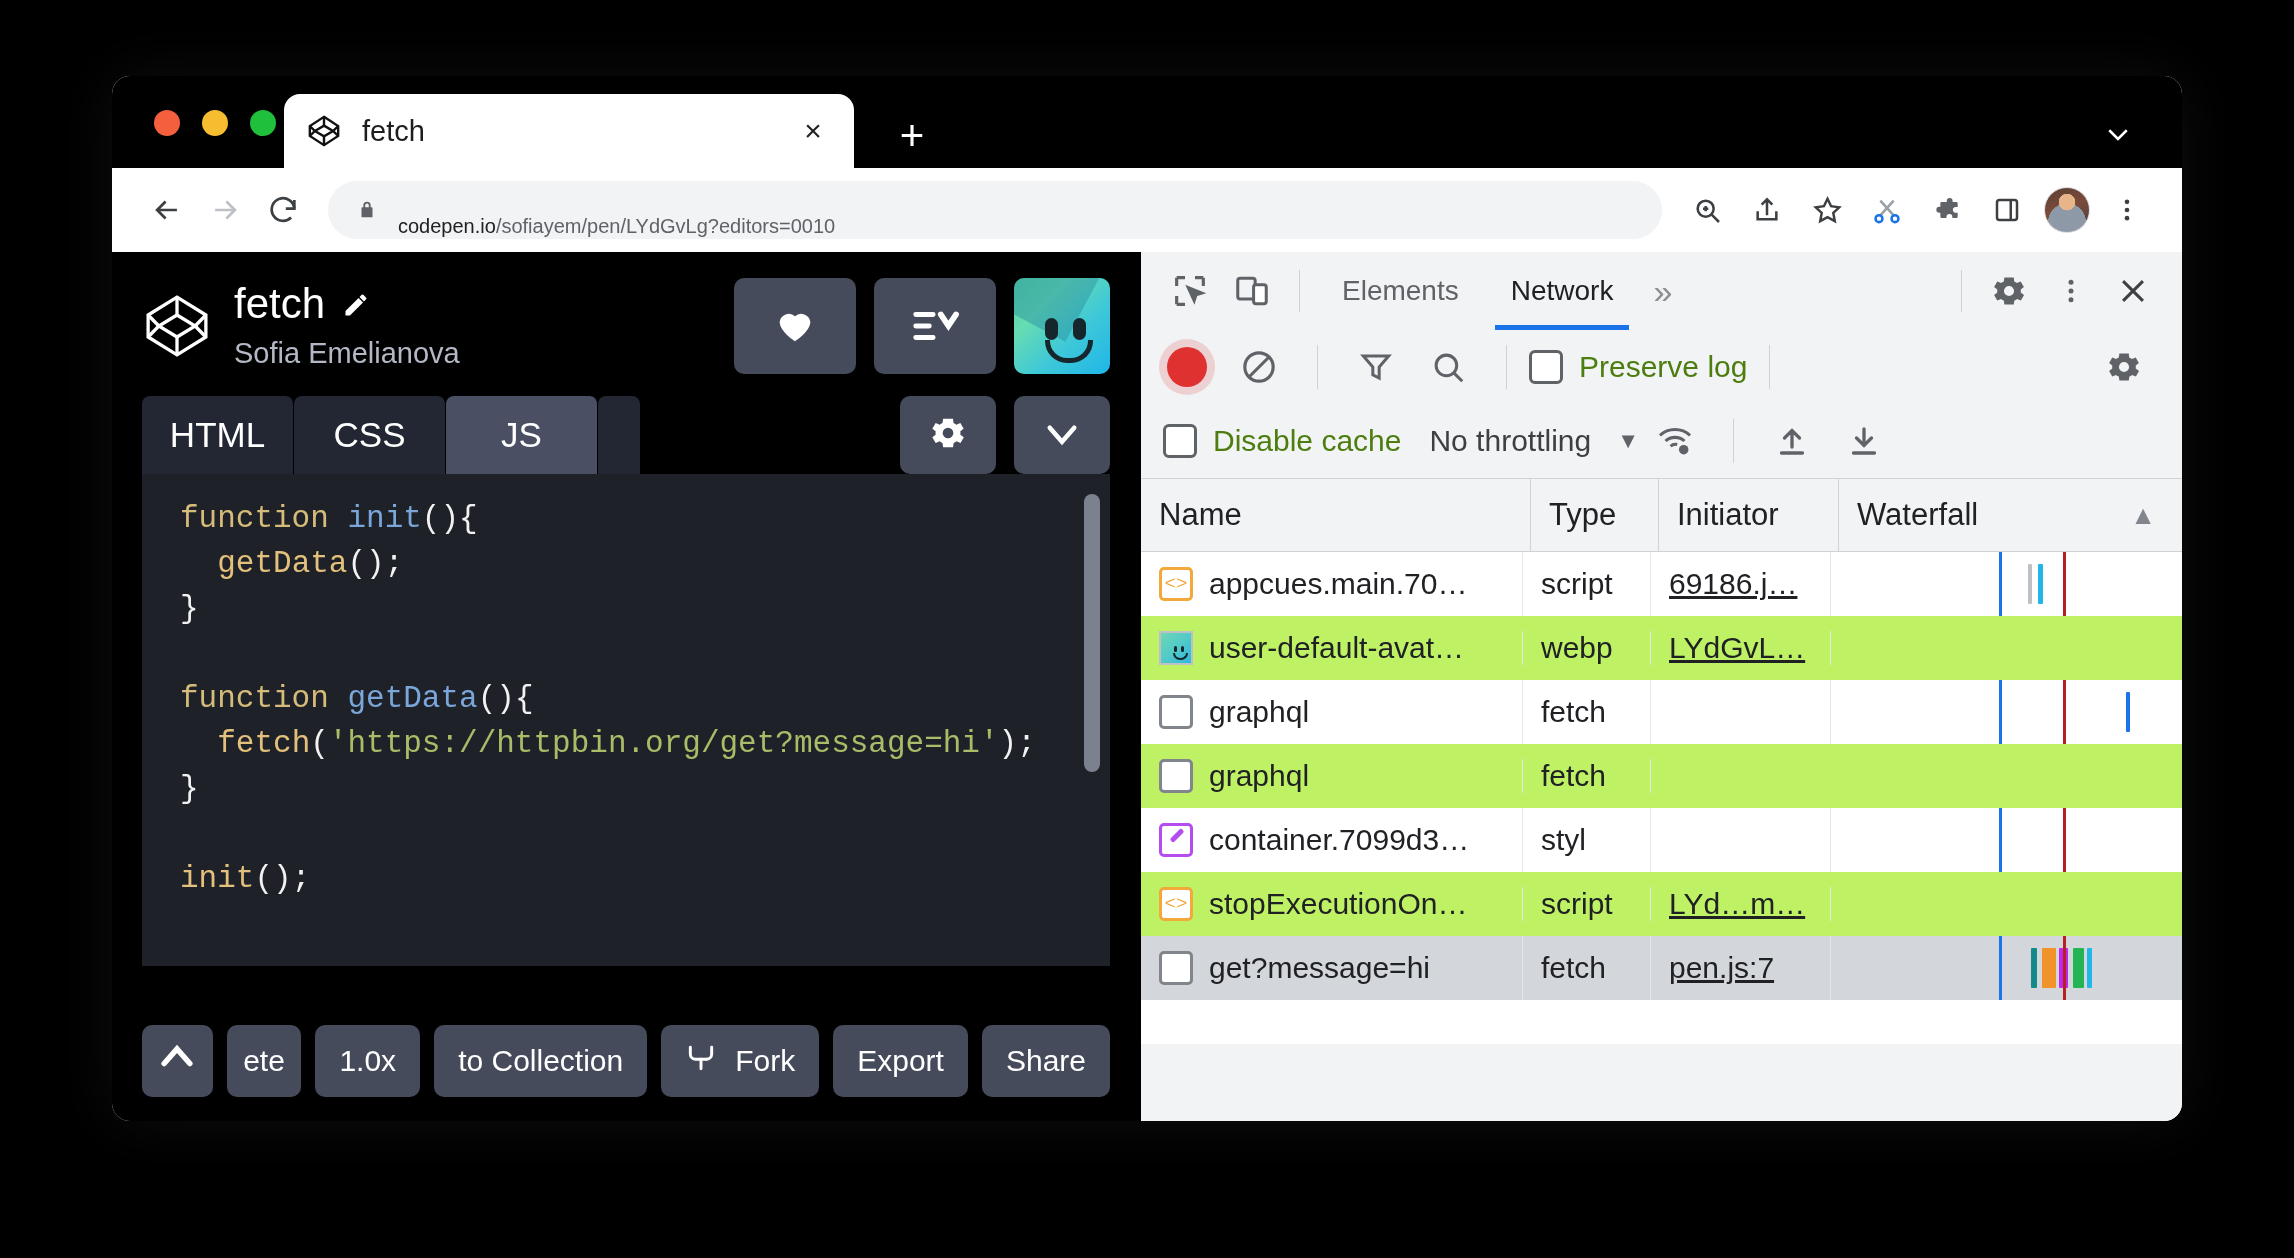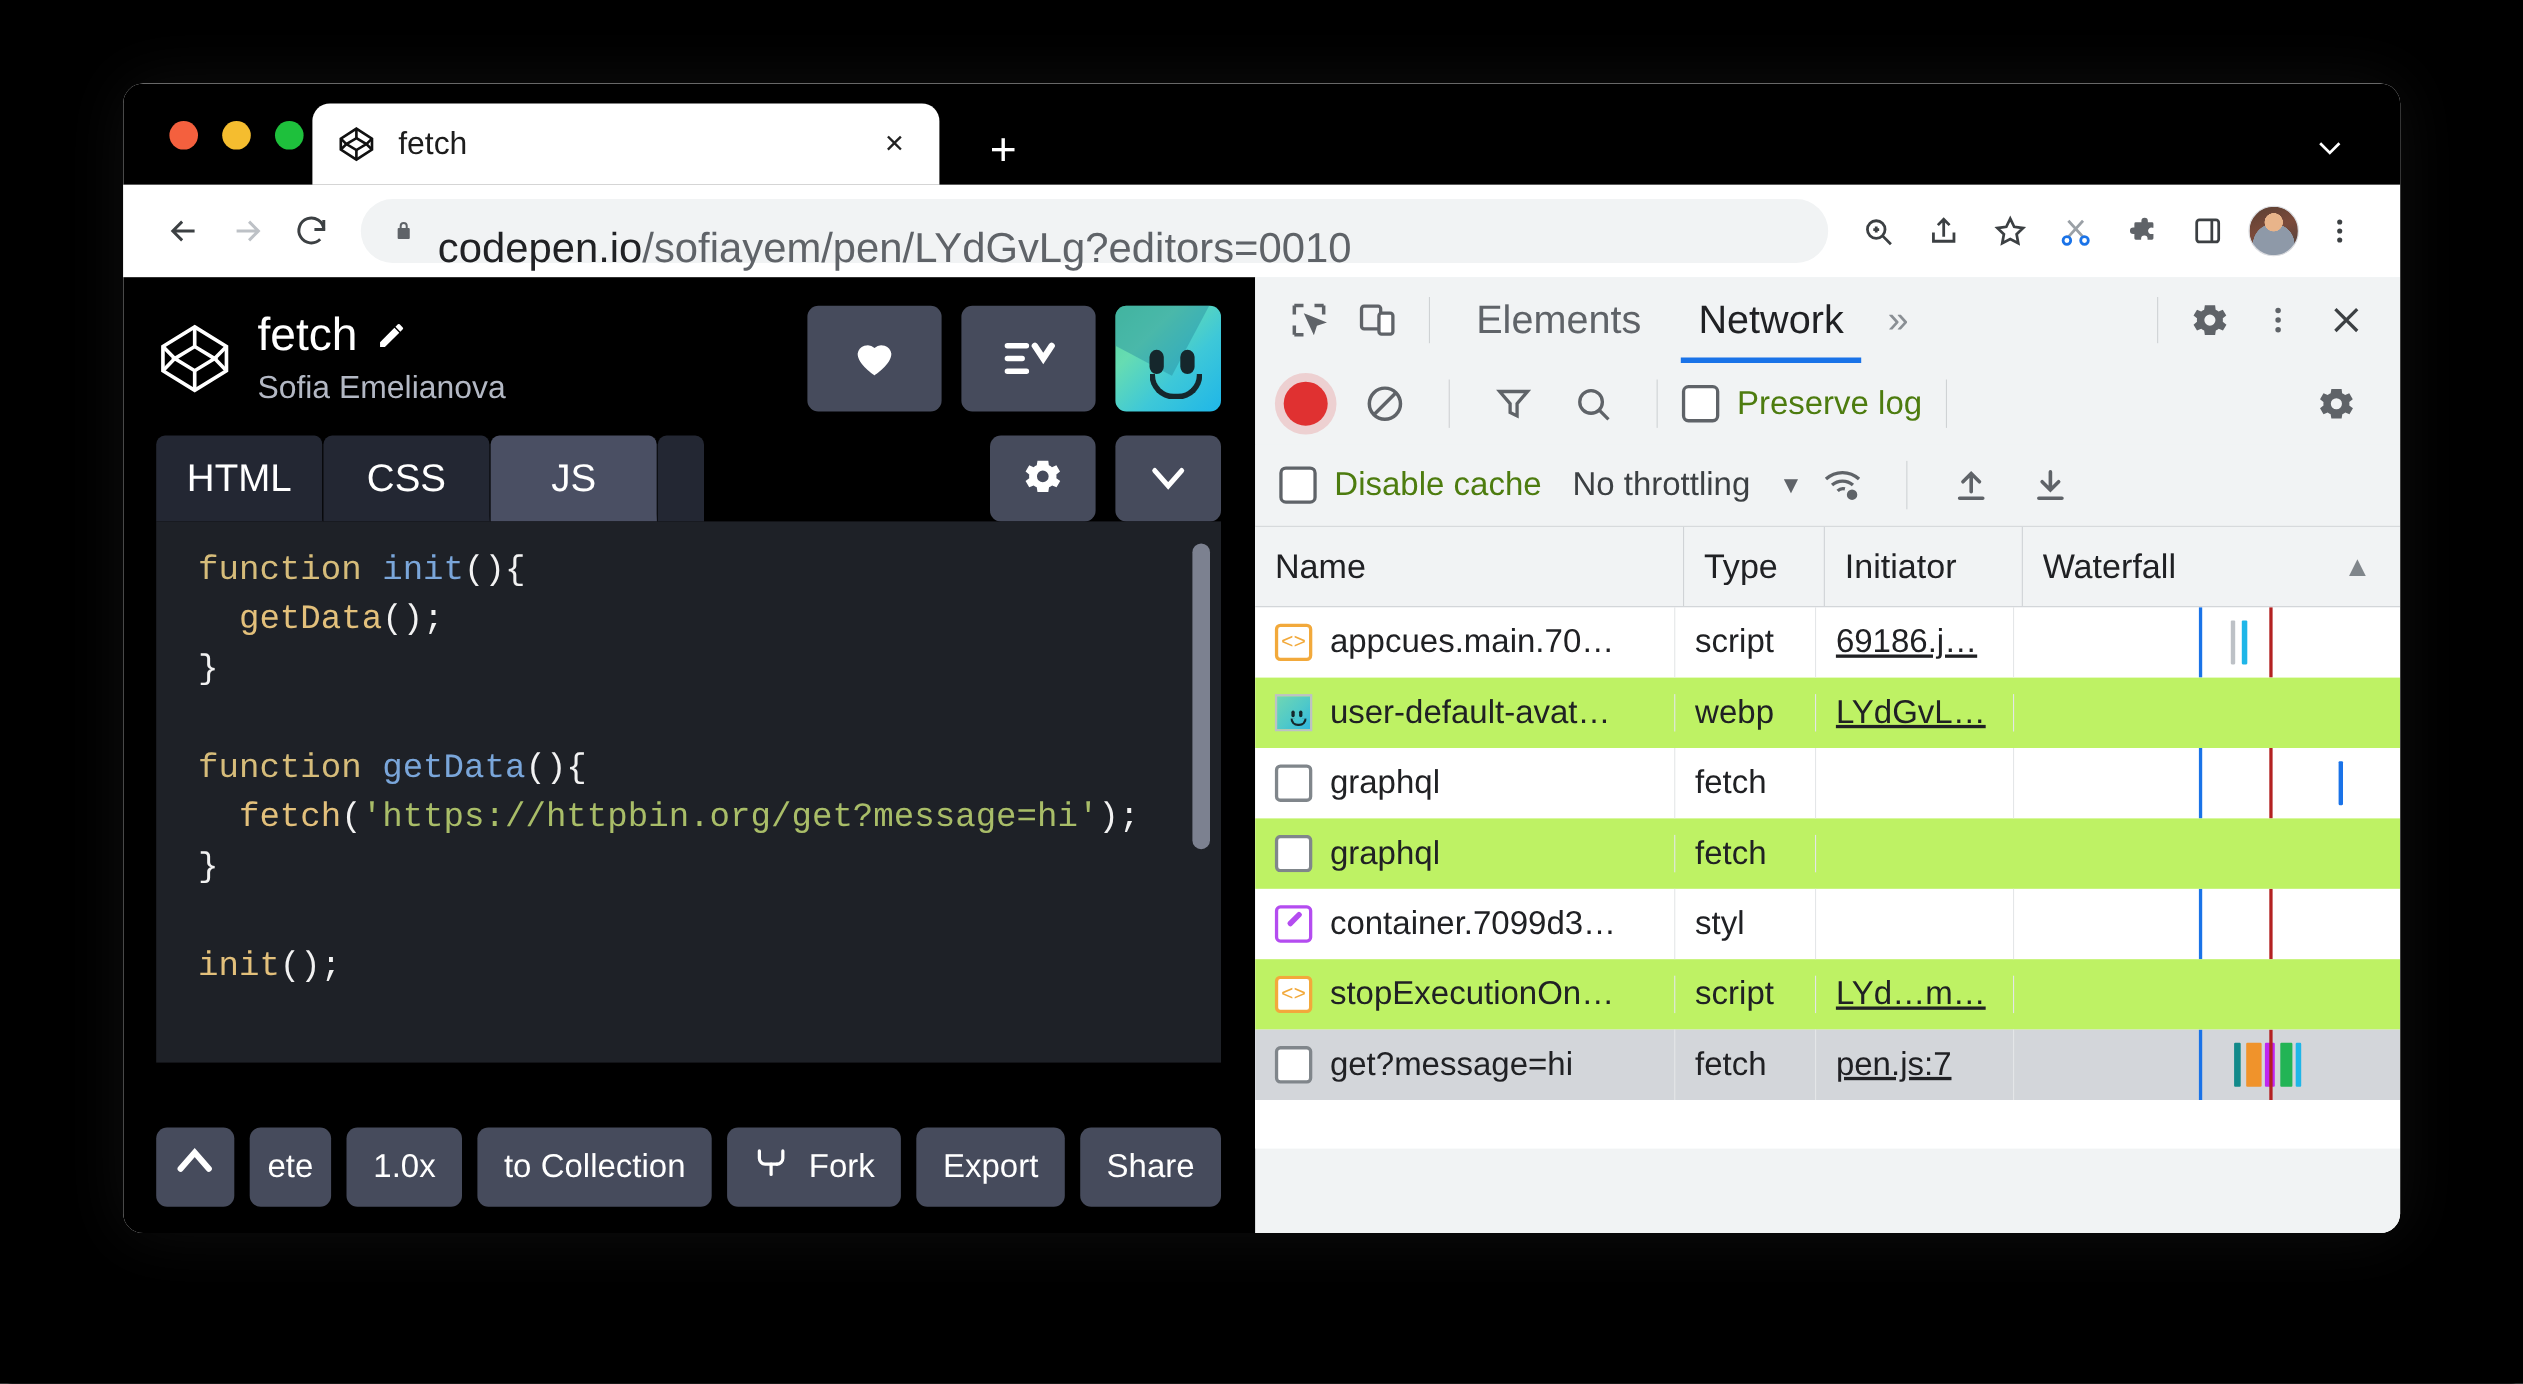--- a/index.html
+++ b/index.html
@@ -42,21 +42,21 @@
 
   
   .omnibar{position:relative;height:84px;background:#fff;display:flex;align-items:center;padding:0 26px;box-sizing:border-box;}
   .navbtn{width:58px;height:58px;display:flex;align-items:center;justify-content:center;color:#3c4043;flex:0 0 auto;}
   .navbtn.disabled{color:#bdc1c6;}
   .urlbox{
     flex:1;height:58px;background:#f1f3f4;border-radius:29px;margin:0 16px;
     display:flex;align-items:center;padding:0 26px;box-sizing:border-box;min-width:0;
   }
   .lock{width:26px;height:26px;flex:0 0 26px;margin-right:18px;display:flex;align-items:center;justify-content:center;}
-  .urltext{font-size:38px;color:#202124;white-space:nowrap;overflow:hidden;margin-top:32px;}
+  .urltext{font-size:20px;color:#202124;white-space:nowrap;overflow:hidden;margin-top:32px;}
   .urltext .dim{color:#5f6368;}
   .omni-icons{display:flex;align-items:center;gap:2px;}
   .oi{width:58px;height:58px;display:flex;align-items:center;justify-content:center;color:#3c4043;}
   .avatar-img{
     width:46px;height:46px;border-radius:50%;
     background:
       radial-gradient(circle at 50% 32%, #e8b48a 0 22%, rgba(232,180,138,0) 23%),
       radial-gradient(circle at 50% 78%, #8e99a8 0 46%, rgba(142,153,168,0) 47%),
       linear-gradient(160deg,#5a4033 0%,#7b4a3a 45%,#46403f 100%);
     border:1px solid #dadce0;box-sizing:border-box;
@@ -132,21 +132,21 @@
     display:flex;align-items:center;justify-content:center;padding:0 24px;box-sizing:border-box;white-space:nowrap;
   }
   .fbtn.icononly{width:110px;padding:0;}
   .fbtn.clipped{overflow:hidden;}
   .fbtn-seg{display:flex;align-items:center;gap:18px;}
 
   
   .dt-top{display:flex;align-items:center;height:78px;padding:0 18px;box-sizing:border-box;background:#f1f3f4;}
   .dt-ico{width:62px;height:62px;display:flex;align-items:center;justify-content:center;color:#5f6368;}
   .dt-sep{width:1px;height:42px;background:#cfd2d4;margin:0 16px;}
-  .dt-tab{font-size:36px;color:#5f6368;padding:0 26px;height:78px;display:flex;align-items:center;position:relative;white-space:nowrap;}
+  .dt-tab{font-size:28px;color:#5f6368;padding:0 26px;height:78px;display:flex;align-items:center;position:relative;white-space:nowrap;}
   .dt-tab.active{color:#202124;}
   .dt-tab.active::after{content:"";position:absolute;left:10px;right:10px;bottom:0;height:5px;background:#1a73e8;}
   .dt-more{font-size:34px;color:#8a8f94;padding:0 14px;display:flex;align-items:center;height:78px;}
   .dt-grow{flex:1;}
 
   
   .nt-row{display:flex;align-items:center;height:74px;padding:0 22px;box-sizing:border-box;background:#f1f3f4;}
   .rec-dot{width:40px;height:40px;border-radius:50%;background:#e03131;box-shadow:0 0 0 8px rgba(224,49,49,.18);margin:0 16px 0 4px;}
   .nt-ico{width:56px;height:56px;display:flex;align-items:center;justify-content:center;color:#5f6368;margin:0 8px;}
   .chk{width:34px;height:34px;border:3px solid #5f6368;border-radius:6px;background:#fff;box-sizing:border-box;flex:0 0 34px;}

